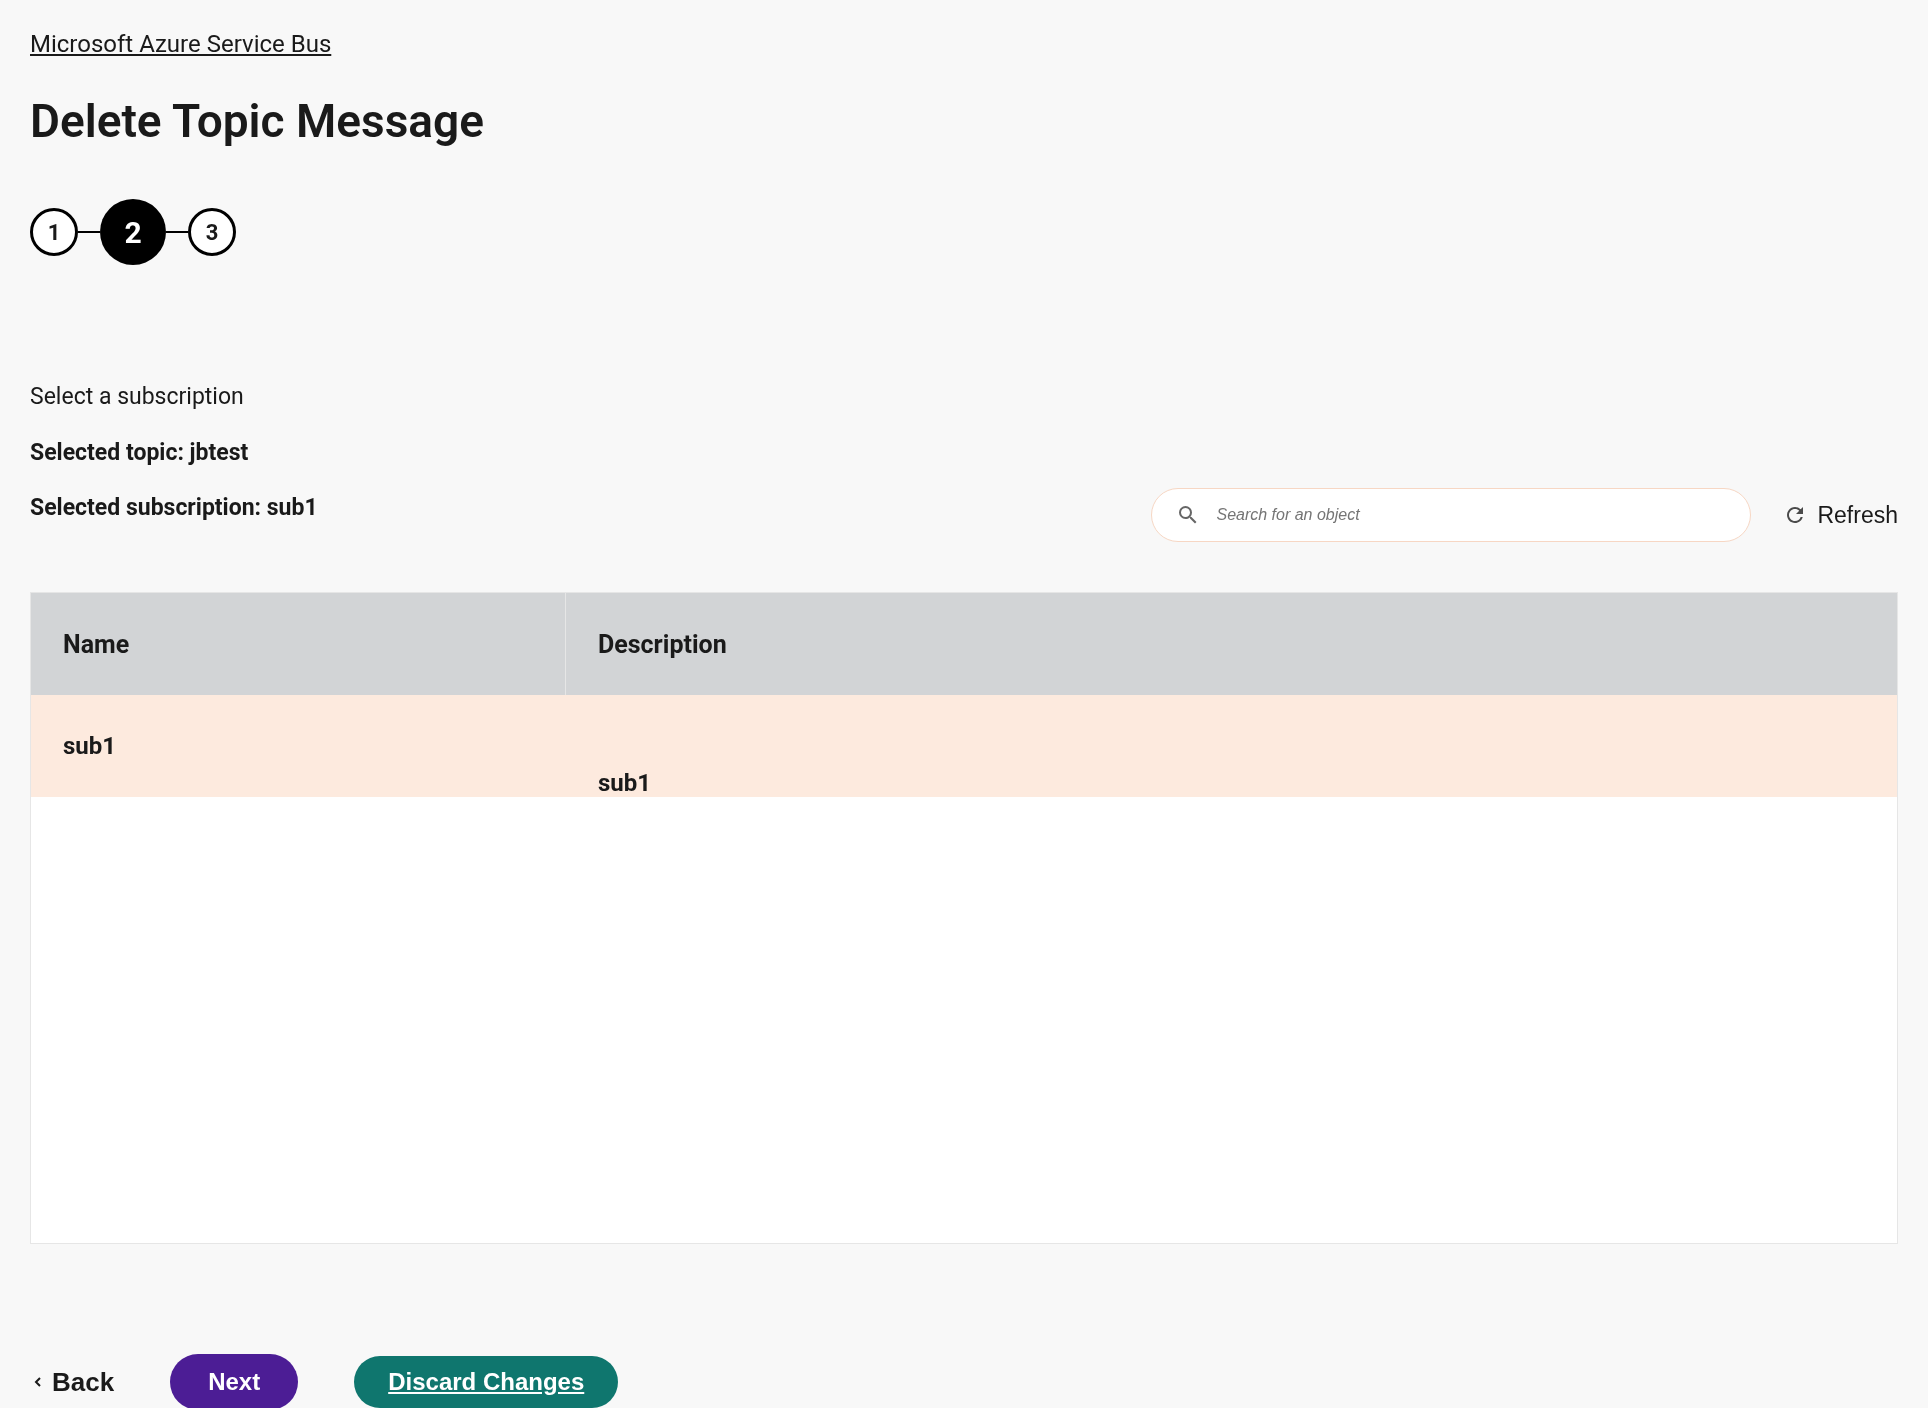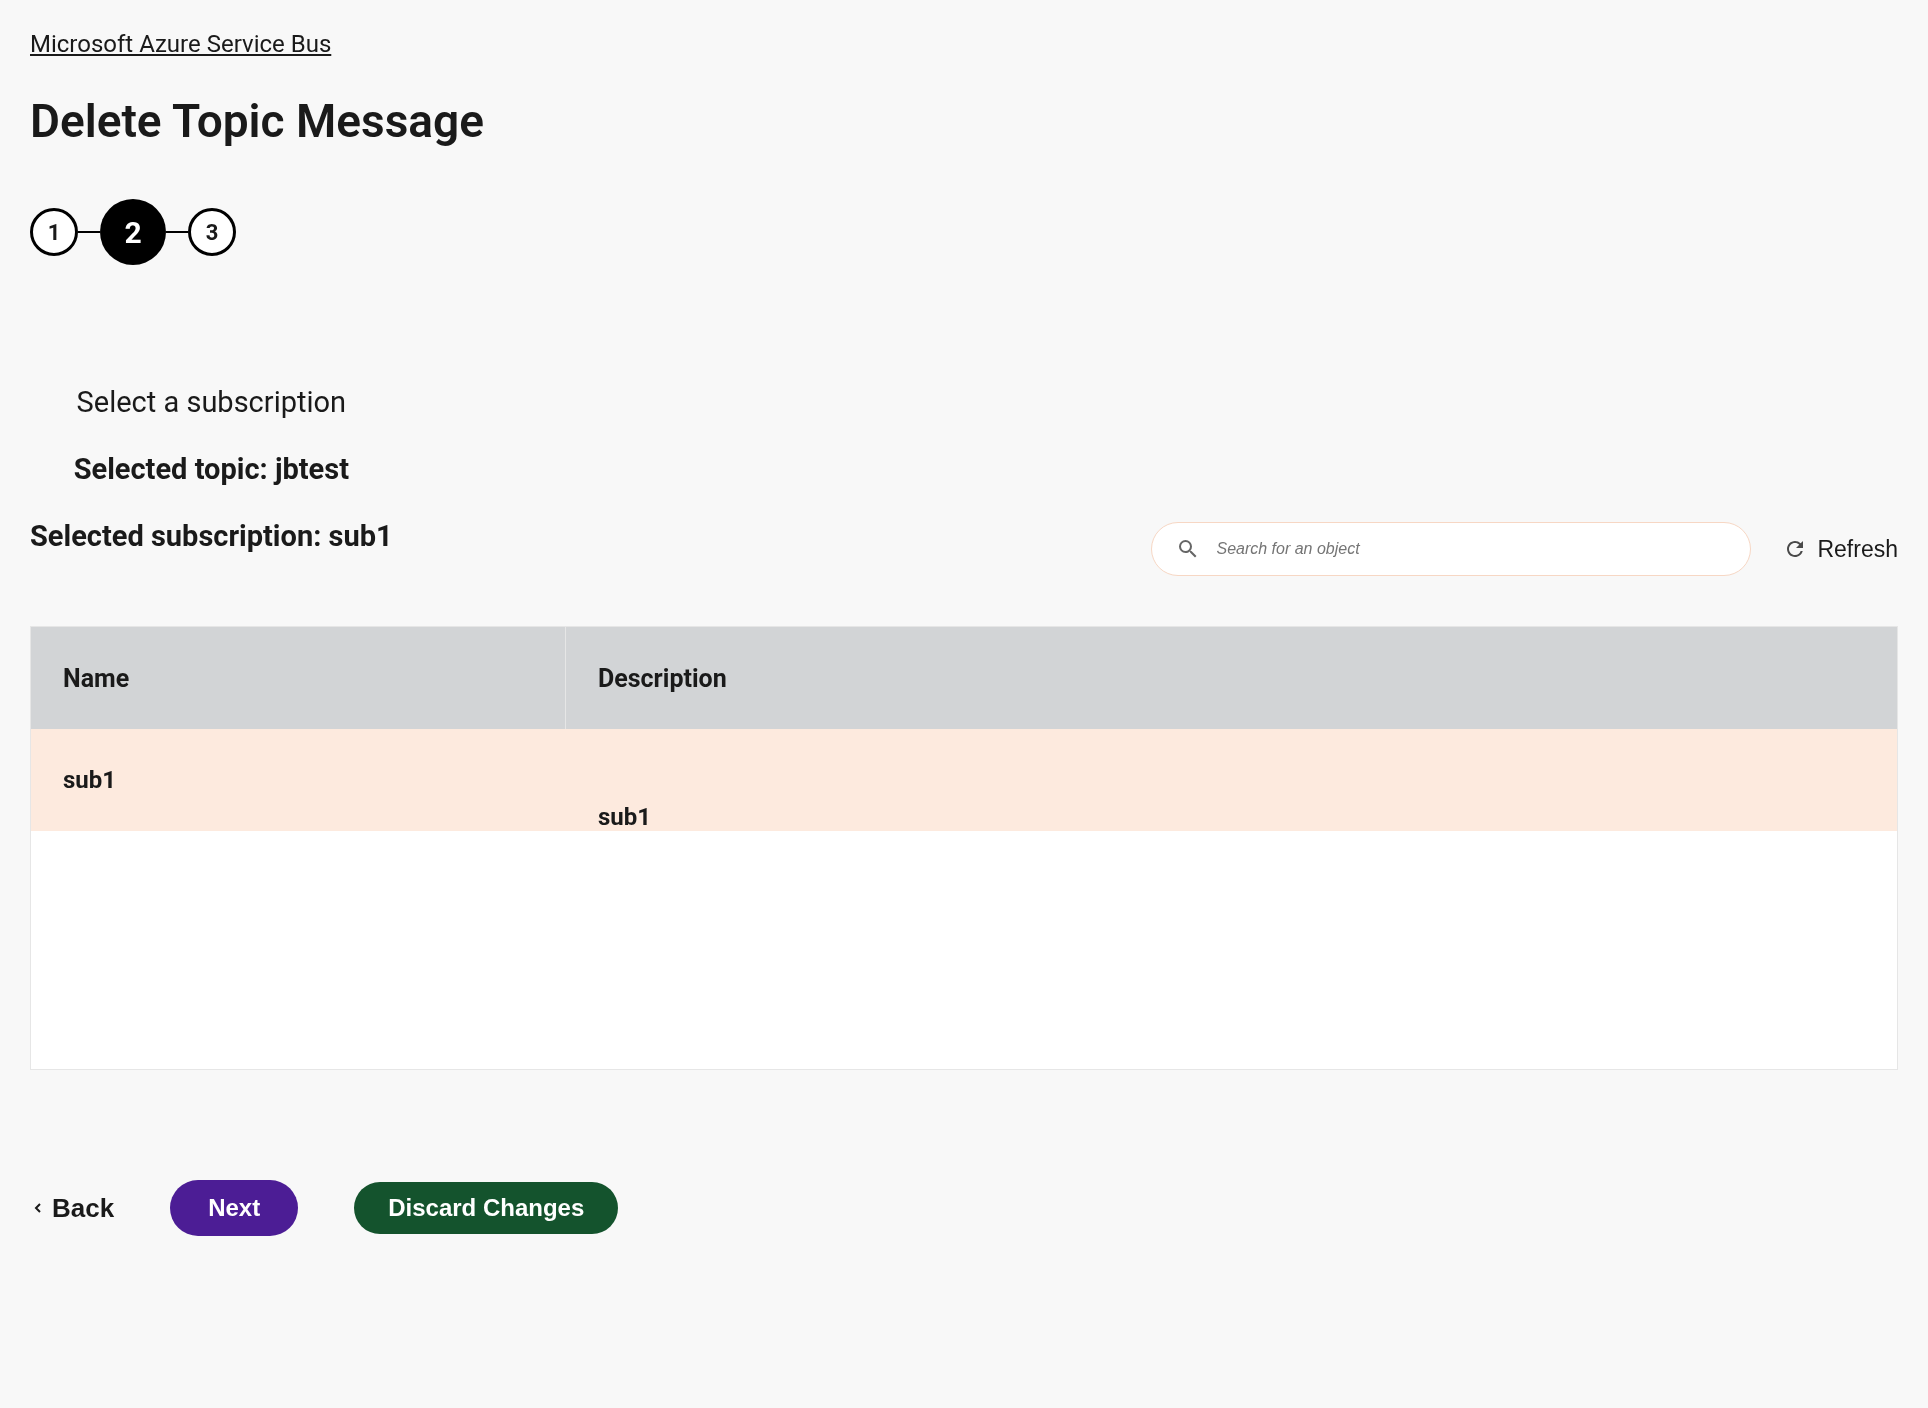--- a/index.html
+++ b/index.html
@@ -54,23 +54,22 @@
       width: 22px;
       background: #000;
     }
     .info-row {
       display: flex;
       justify-content: space-between;
       align-items: flex-end;
       margin-bottom: 50px;
     }
     .info-text {
-      font-size: 29px;
+      font-size: 23px;
       line-height: 1.9;
-      text-align: center;
     }
     .info-text .sub {
       font-weight: 400;
       margin-bottom: 12px;
     }
     .info-text .bold {
       font-weight: 700;
       margin-bottom: 12px;
     }
     .controls {
@@ -114,21 +113,21 @@
       color: #1a1a1a;
     }
     .refresh-btn svg {
       width: 24px;
       height: 24px;
       fill: #4a4a4a;
     }
     .table-wrap {
       border: 1px solid #e6e6e6;
       background: #fff;
-      height: 444px;
+      height: 652px;
     }
     .table-header {
       display: flex;
       background: #d2d4d6;
       height: 102px;
       align-items: center;
     }
     .col-name {
       width: 535px;
       padding-left: 32px;
@@ -186,28 +185,29 @@
       background: #4c1d95;
       color: #fff;
       border: none;
       padding: 14px 38px;
       border-radius: 40px;
       font-size: 24px;
       font-weight: 700;
       cursor: pointer;
     }
     .discard-btn {
-      background: #14532d;
+      background: #0f766e;
       color: #fff;
       border: none;
       padding: 12px 34px;
       border-radius: 40px;
       font-size: 24px;
       font-weight: 700;
       cursor: pointer;
+      text-decoration: underline;
     }
   </style>
 </head>
 <body>
 
 
 
 <a href="#" class="breadcrumb-link">Microsoft Azure Service Bus</a>
 
 <h1 class="page-title">Delete Topic Message</h1>

